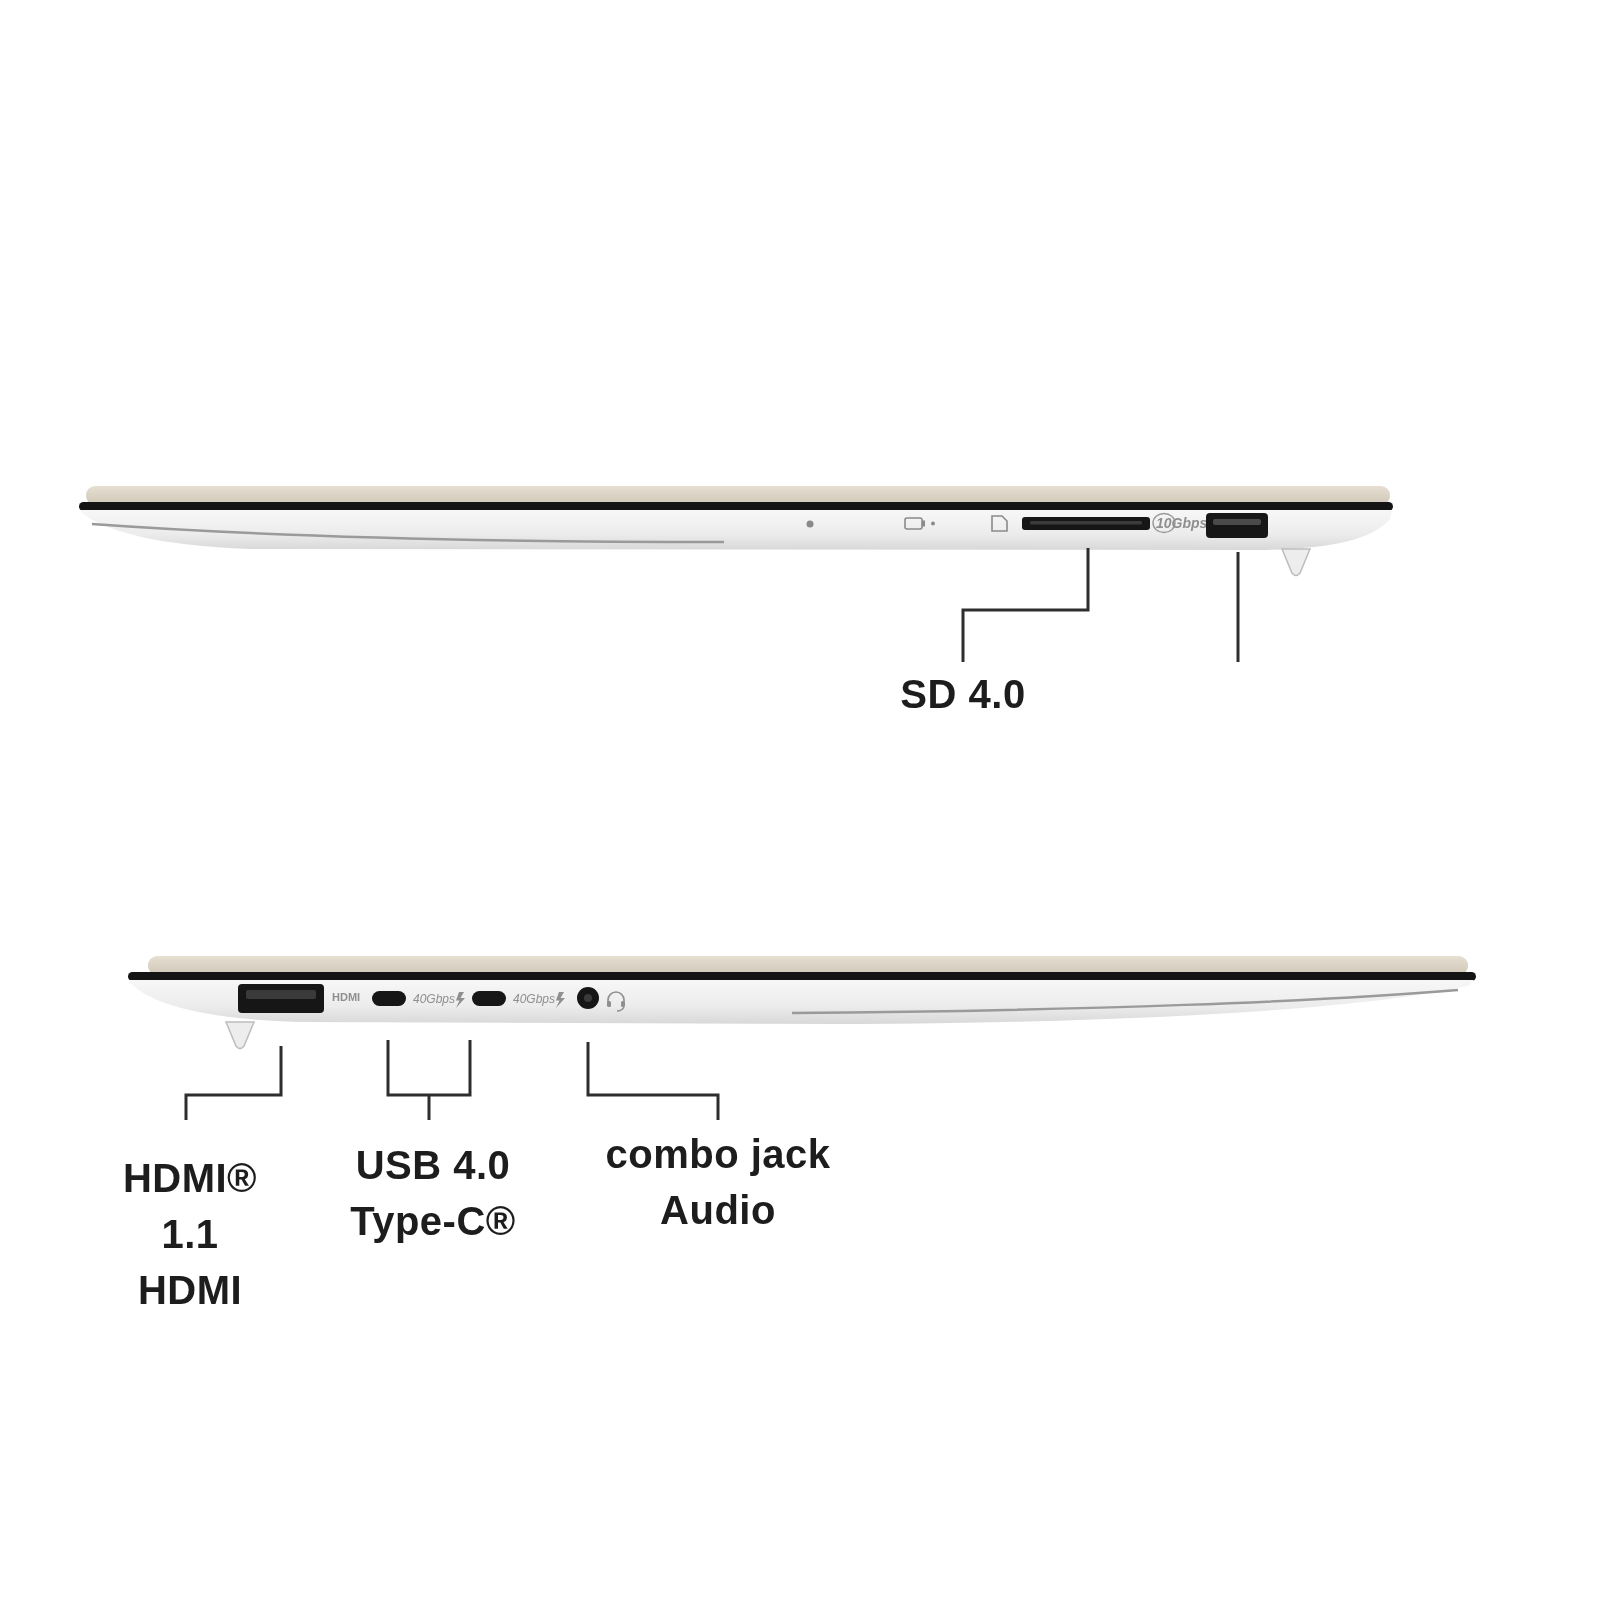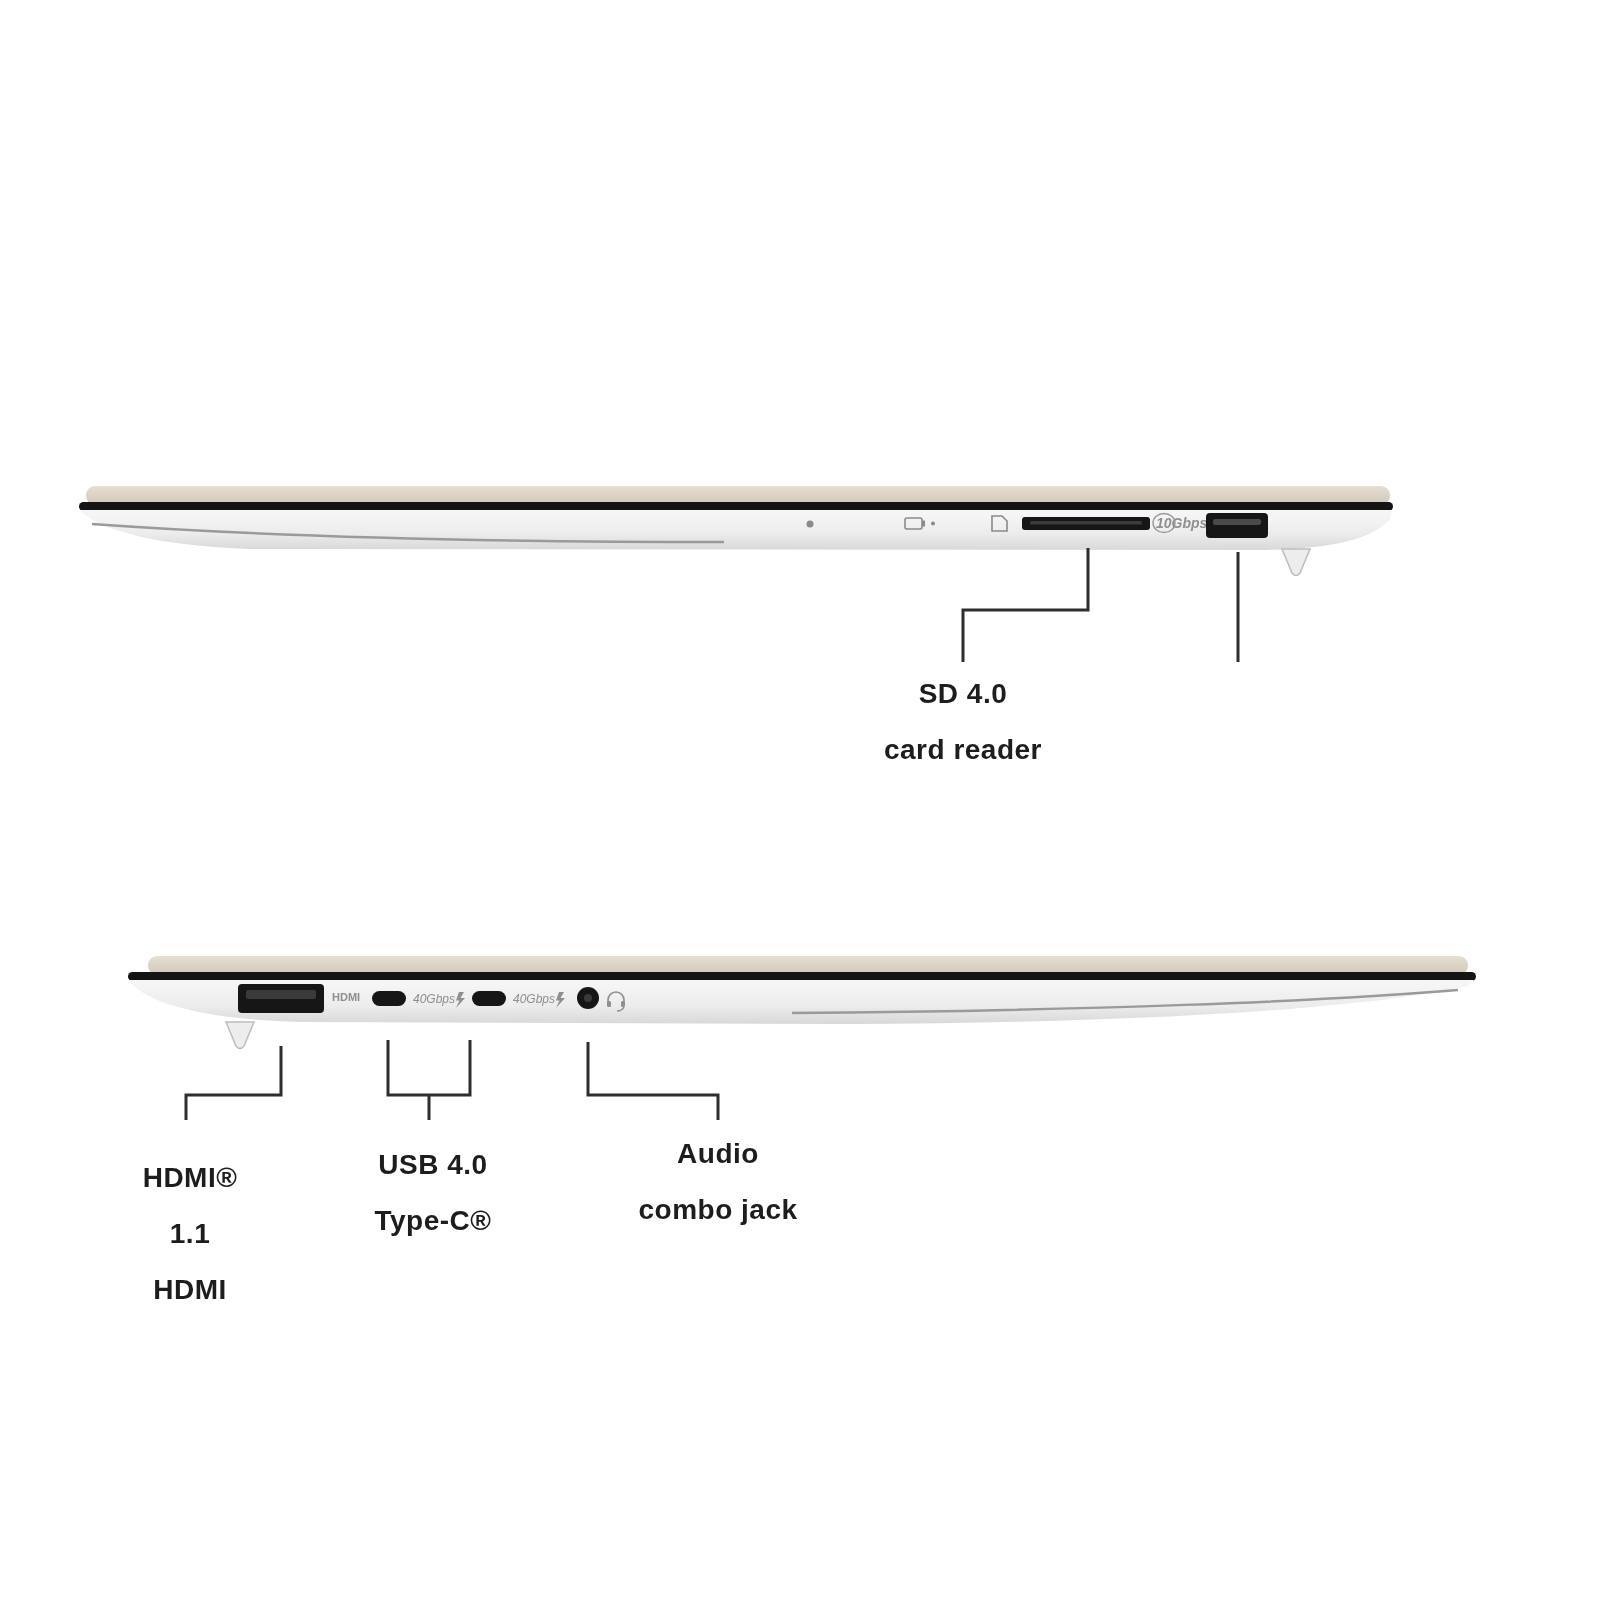--- a/index.html
+++ b/index.html
@@ -25,21 +25,21 @@
     stroke: #2e2e2e;
     stroke-width: 3;
     fill: none;
   }
   .label {
     position: absolute;
     transform: translateX(-50%);
     text-align: center;
     font-family: "Liberation Sans", sans-serif;
     font-weight: 600;
-    font-size: 28px;
+    font-size: 40px;
     line-height: 56px;
     letter-spacing: 0.5px;
     color: #1d1d1d;
     white-space: nowrap;
   }
   .port-marking {
     font-family: "Liberation Sans", sans-serif;
     fill: #8f8f8f;
   }
 </style>
@@ -130,33 +130,32 @@
       </g>
     </g>
 
     <path class="callout-line" d="M281,1046 V1095 H186 V1120"></path>
     <path class="callout-line" d="M388,1040 V1095 H470 V1040 M429,1095 V1120"></path>
     <path class="callout-line" d="M588,1042 V1095 H718 V1120"></path>
   </svg>
 
   <div class="label" style="left:963px; top:666px;">
     <div>SD 4.0</div>
-    <div>card reader</div>
   </div>
 
 
   <div class="label" style="left:190px; top:1150px;">
     <div>HDMI®</div>
     <div>1.1</div>
     <div>HDMI</div>
   </div>
 
   <div class="label" style="left:433px; top:1126px;margin-top:11px;">
     <div>USB 4.0</div>
     <div>Type-C®</div>
   </div>
 
   <div class="label" style="left:718px; top:1126px;">
+    <div>combo jack</div>
     <div>Audio</div>
-    <div>combo jack</div>
   </div>
 
 </div>
 
 </body></html>

